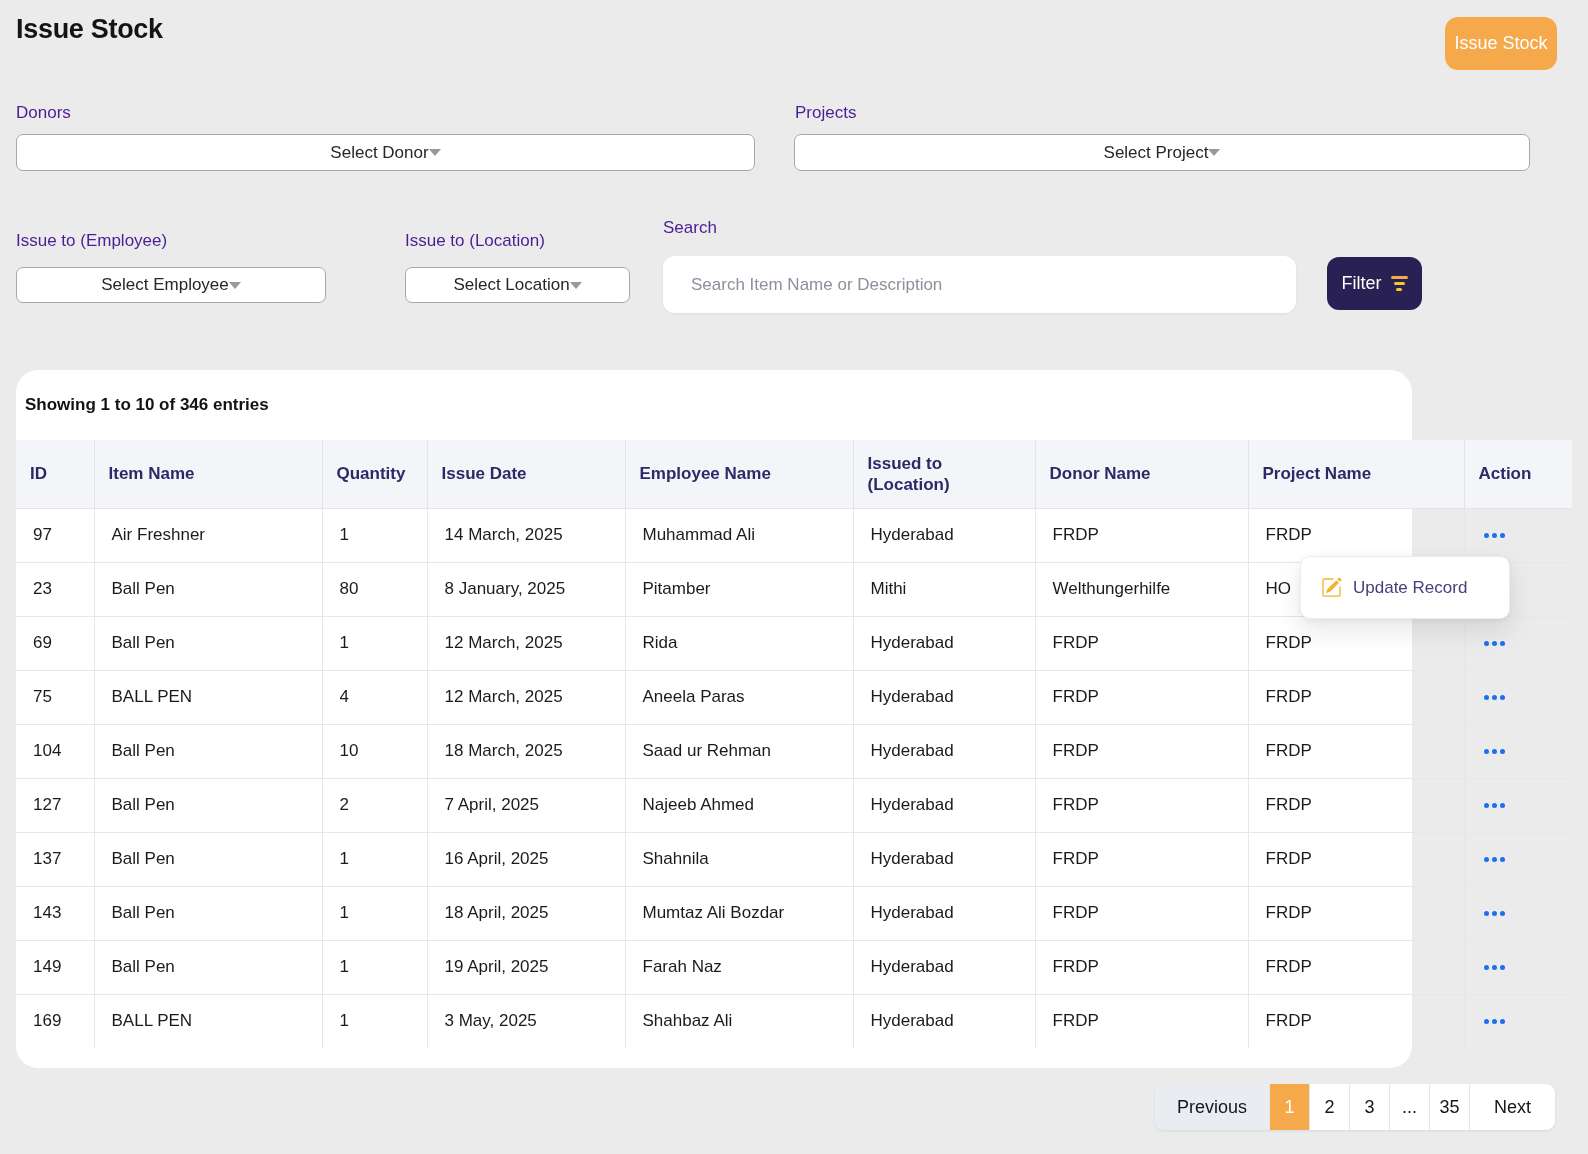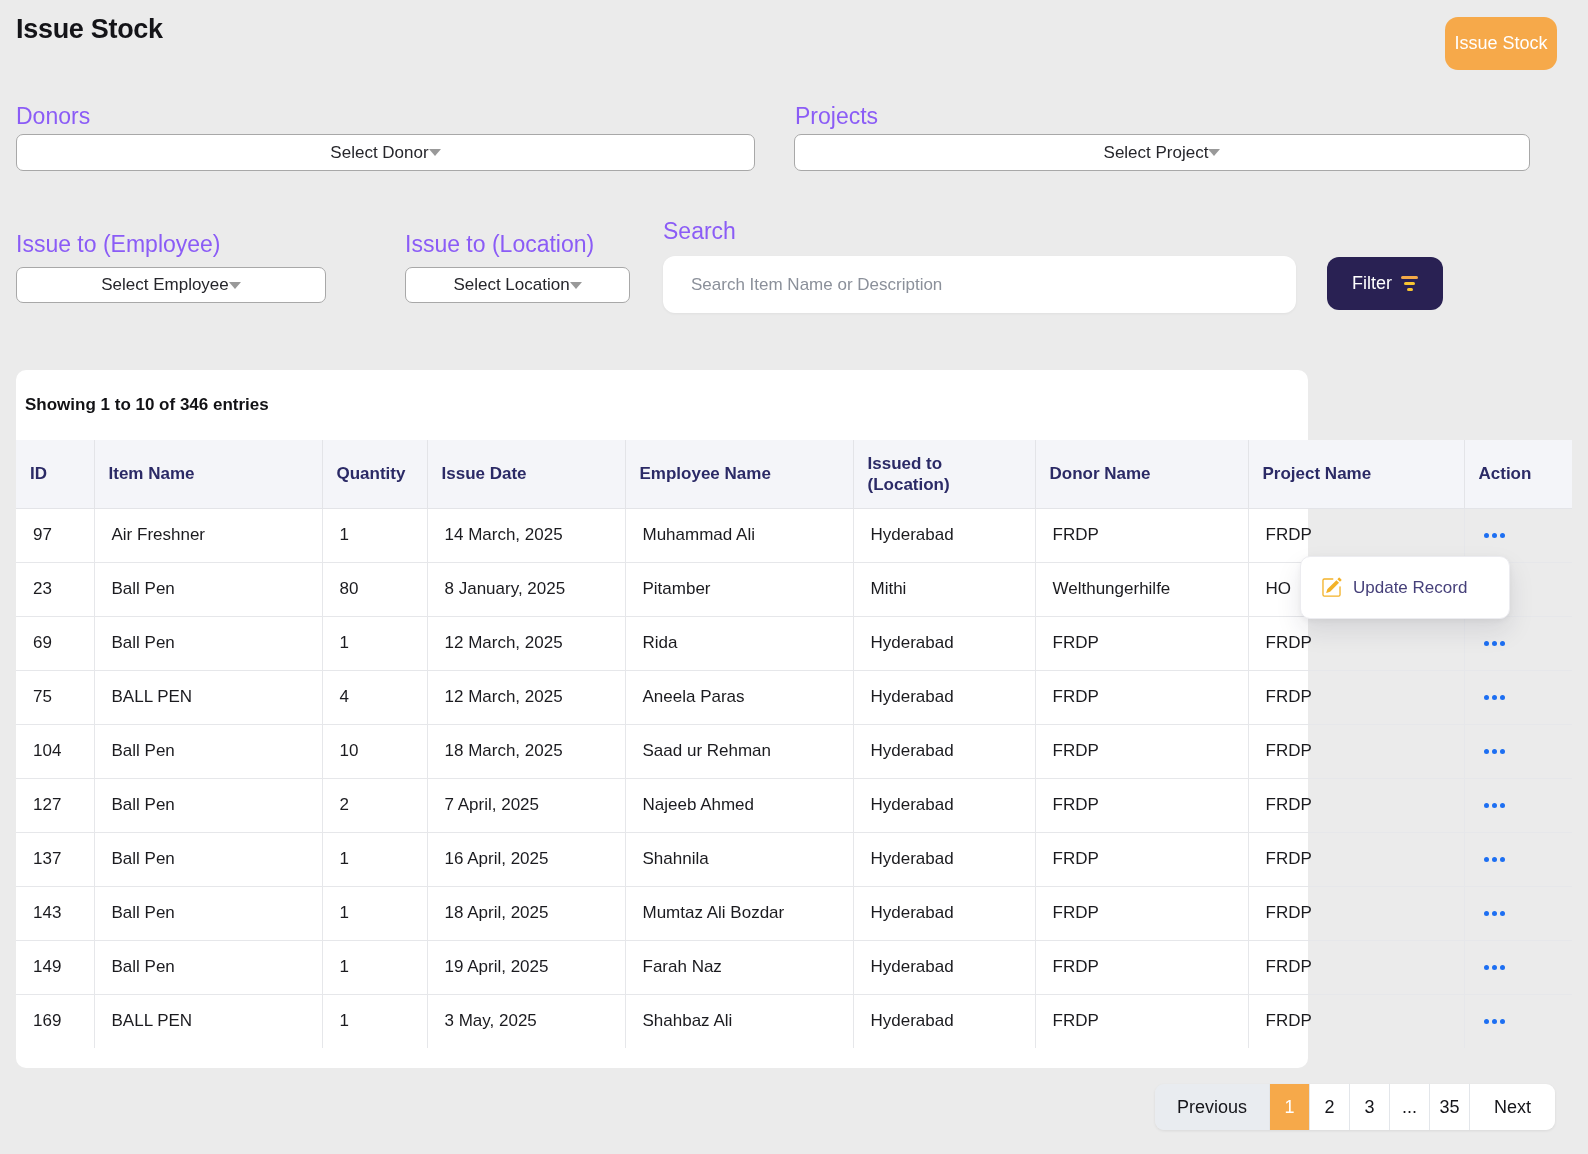--- a/index.html
+++ b/index.html
@@ -15,49 +15,49 @@
 
   
   .page-title { left:16px; top:14px; font-size:27px; font-weight:700; color:#141418; letter-spacing:-0.3px; }
   .btn-orange {
     left:1445px; top:17px; width:112px; height:53px;
     background:#F6A94A; color:#fff; border:none; border-radius:13px;
     font-family:inherit; font-size:18px; font-weight:500; cursor:pointer;
   }
 
   
-  .field-label { font-size:23px; font-weight:500; color:#8b5cf6; }
+  .field-label { font-size:17px; font-weight:500; color:#4c1d95; }
   .select {
     background:#fff; border:1px solid #a8a8a8; border-radius:7px;
     display:flex; align-items:center; justify-content:center;
     padding:0 26px; font-size:17px; color:#26262b; cursor:pointer;
   }
   .caret { width:0; height:0; border-left:6px solid transparent; border-right:6px solid transparent; border-top:7px solid #999; }
   .search-input {
     border:none; border-radius:12px; background:#fff; padding:0 28px;
     font-family:inherit; font-size:17px; color:#222; outline:none;
     box-shadow:0 1px 3px rgba(0,0,0,0.05);
   }
   .search-input::placeholder { color:#8b909a; }
   .btn-filter {
-    left:1327px; top:257px; width:116px; height:53px;
+    left:1327px; top:257px; width:95px; height:53px;
     background:#292153; color:#fff; border:none; border-radius:12px;
     font-family:inherit; font-size:18px; font-weight:500; cursor:pointer;
     display:flex; align-items:center; justify-content:center; gap:9px;
   }
   .filter-icon { display:flex; flex-direction:column; gap:3px; align-items:center; }
   .filter-icon i { display:block; height:3px; border-radius:2px; background:#F5A947; }
   .filter-icon i:nth-child(1){ width:17px; }
   .filter-icon i:nth-child(2){ width:11px; background:#F8C532; }
   .filter-icon i:nth-child(3){ width:6px;  background:#F8C532; }
 
   
   .card {
-    left:16px; top:370px; width:1292px; height:698px;
-    background:#fff; border-radius:10px;
+    left:16px; top:370px; width:1396px; height:698px;
+    background:#fff; border-radius:22px;
   }
   .card-top { height:70px; display:flex; align-items:center; justify-content:space-between; padding:0 25px 0 9px; }
   .summary { font-size:17px; font-weight:700; color:#121215; }
   .show-entries {
     border:1.5px solid #F5A947; border-radius:10px; background:#fff; height:42px;
     display:flex; align-items:center; gap:13px; padding:0 17px;
     font-family:inherit; font-size:17px; color:#17171c; cursor:pointer;
   }
   table { width:100%; border-collapse:collapse; border:hidden; table-layout:fixed; }
   th {

